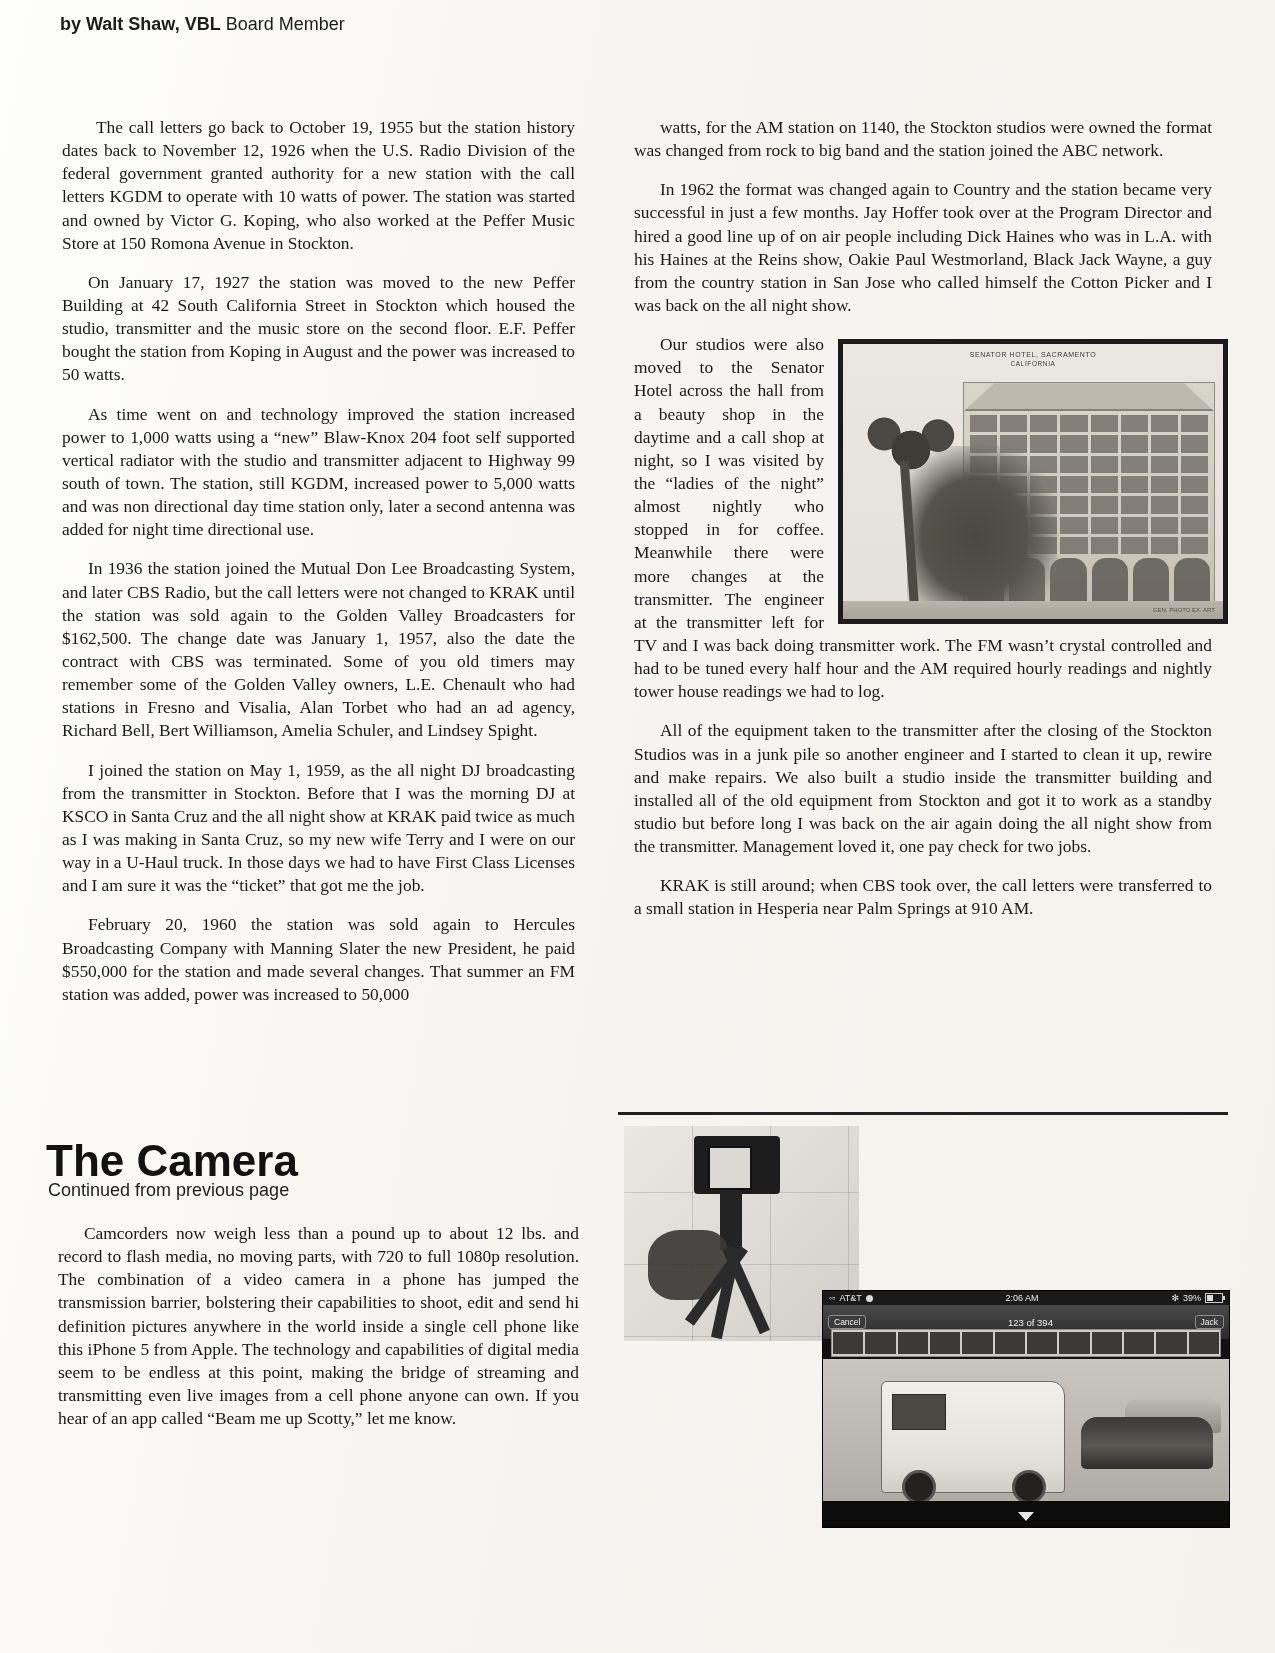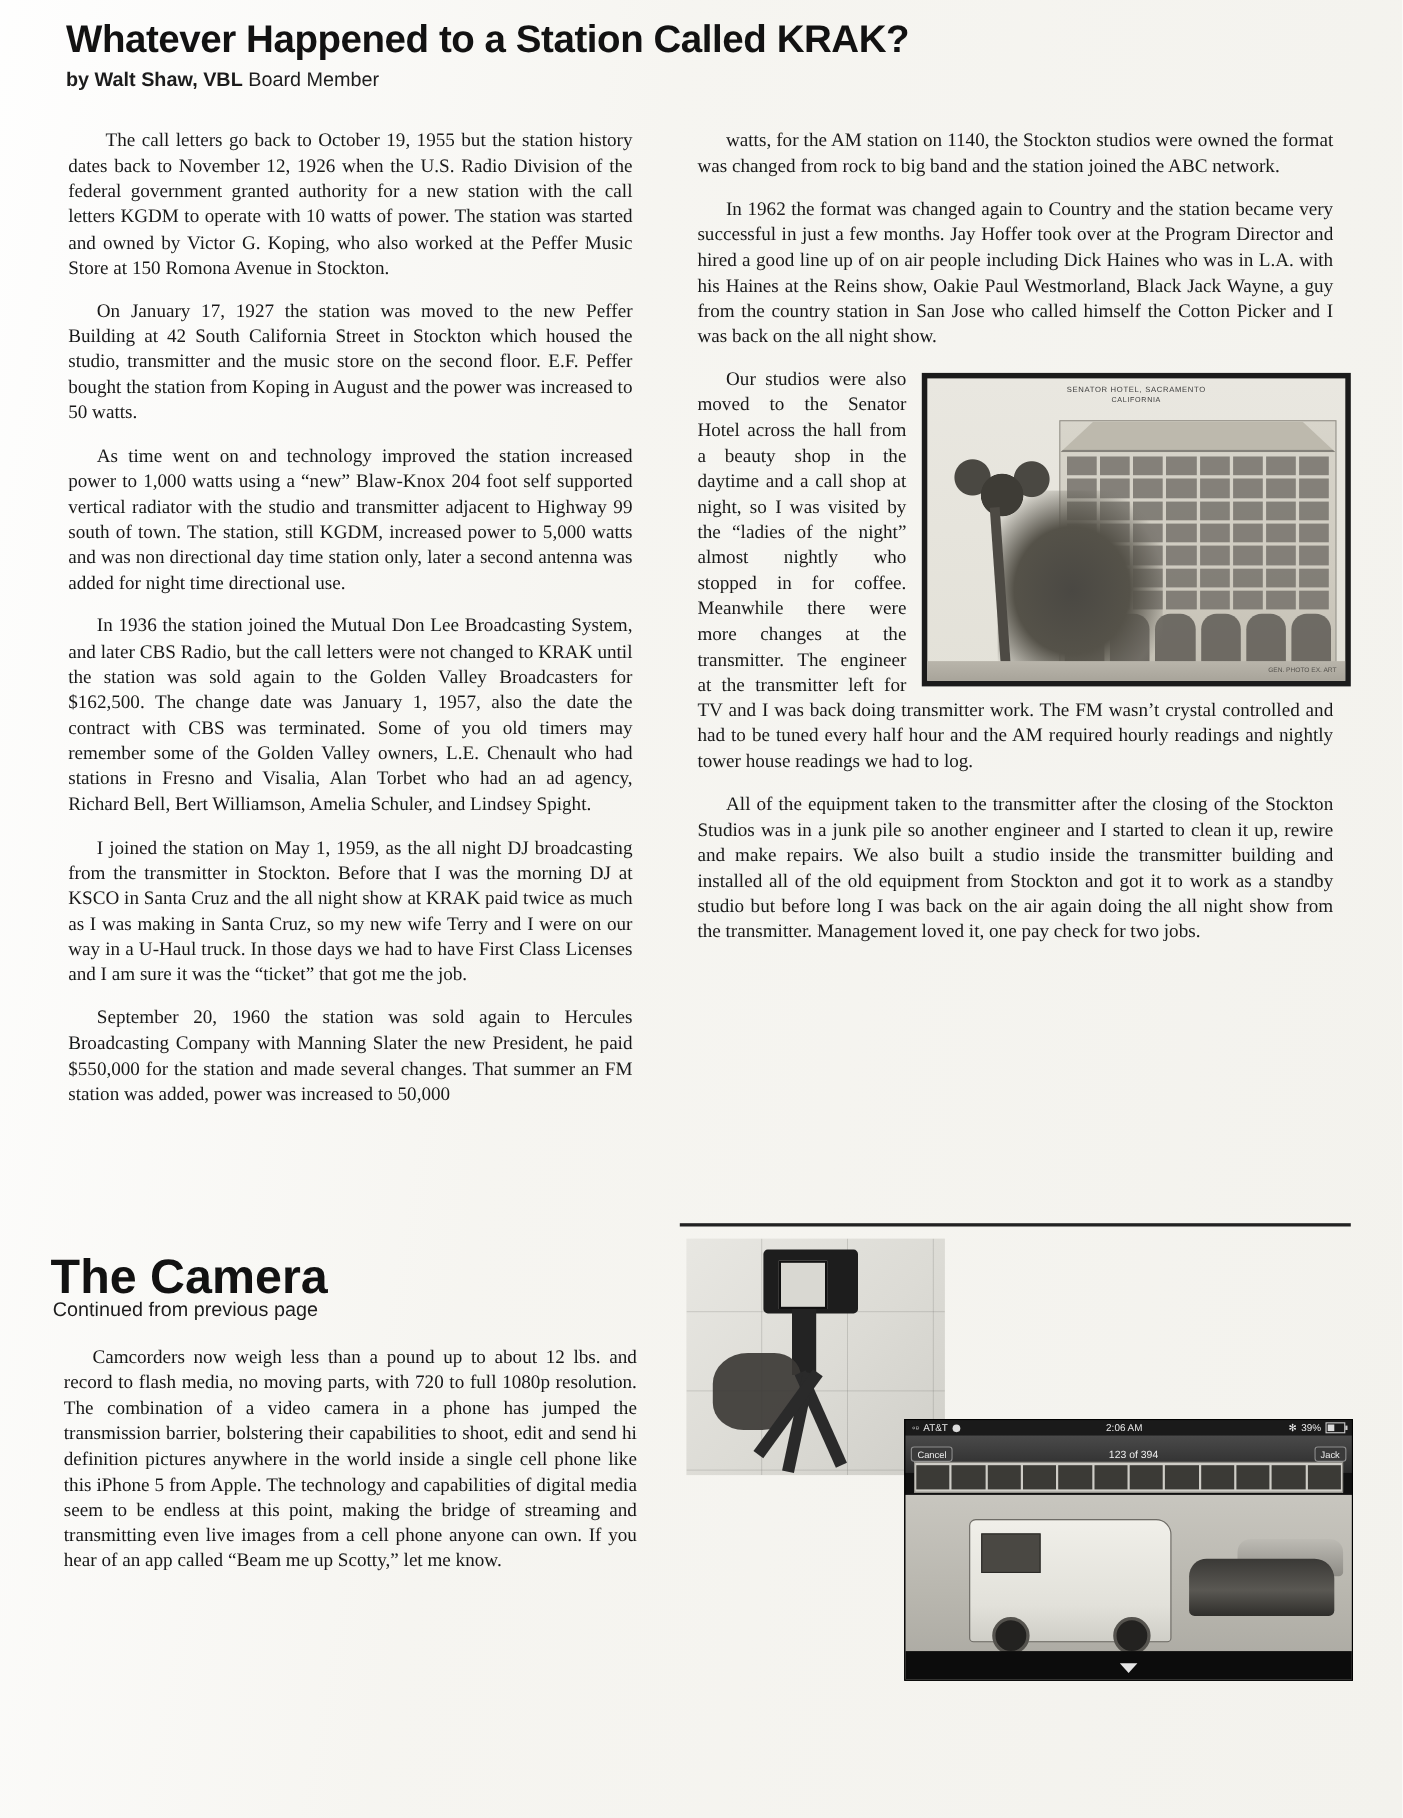--- a/index.html
+++ b/index.html
@@ -403,34 +403,33 @@
   .batt i { position:absolute; left:1px; top:1px; bottom:1px; width: 36%; background:#ddd; display:block;}
 </style>
 </head>
 <body>
 
 <div class="page">
   <div class="paper-tint"></div>
 
   <div class="content">
 
-    <h1 class="headline">Whatever Happened to a Station Called KRAK?</h1>
     <div class="byline">
       <b>by Walt Shaw, VBL</b><span> Board Member</span>
     </div>
 
     <div class="cols">
 
       <div class="col left">
         <p class="first">The call letters go back to October 19, 1955 but the station history dates back to November 12, 1926 when the U.S. Radio Division of the federal government granted authority for a new station with the call letters KGDM to operate with 10 watts of power. The station was started and owned by Victor G. Koping, who also worked at the Peffer Music Store at 150 Romona Avenue in Stockton.</p>
         <p>On January 17, 1927 the station was moved to the new Peffer Building at 42 South California Street in Stockton which housed the studio, transmitter and the music store on the second floor. E.F. Peffer bought the station from Koping in August and the power was increased to 50 watts.</p>
         <p>As time went on and technology improved the station increased power to 1,000 watts using a “new” Blaw-Knox 204 foot self supported vertical radiator with the studio and transmitter adjacent to Highway 99 south of town. The station, still KGDM, increased power to 5,000 watts and was non directional day time station only, later a second antenna was added for night time directional use.</p>
         <p>In 1936 the station joined the Mutual Don Lee Broadcasting System, and later CBS Radio, but the call letters were not changed to KRAK until the station was sold again to the Golden Valley Broadcasters for $162,500. The change date was January 1, 1957, also the date the contract with CBS was terminated. Some of you old timers may remember some of the Golden Valley owners, L.E. Chenault who had stations in Fresno and Visalia, Alan Torbet who had an ad agency, Richard Bell, Bert Williamson, Amelia Schuler, and Lindsey Spight.</p>
         <p>I joined the station on May 1, 1959, as the all night DJ broadcasting from the transmitter in Stockton. Before that I was the morning DJ at KSCO in Santa Cruz and the all night show at KRAK paid twice as much as I was making in Santa Cruz, so my new wife Terry and I were on our way in a U-Haul truck. In those days we had to have First Class Licenses and I am sure it was the “ticket” that got me the job.</p>
-        <p>September 20, 1960 the station was sold again to Hercules Broadcasting Company with Manning Slater the new President, he paid $550,000 for the station and made several changes. That summer an FM station was added, power was increased to 50,000</p>
+        <p>February 20, 1960 the station was sold again to Hercules Broadcasting Company with Manning Slater the new President, he paid $550,000 for the station and made several changes. That summer an FM station was added, power was increased to 50,000</p>
       </div>
 
       <div class="col right">
         <p>watts, for the AM station on 1140, the Stockton studios were owned the format was changed from rock to big band and the station joined the ABC network.</p>
         <p>In 1962 the format was changed again to Country and the station became very successful in just a few months. Jay Hoffer took over at the Program Director and hired a good line up of on air people including  Dick Haines who was in L.A. with his Haines at the Reins show, Oakie Paul Westmorland, Black Jack Wayne,  a guy from the country station in San Jose who called himself the Cotton Picker and I was back on the all night show.</p>
 
         <figure class="hotel-figure">
           <div class="hotel-inner">
             <div class="hotel-caption">
               <span>SENATOR HOTEL, SACRAMENTO</span>
@@ -509,20 +508,21 @@
               <div class="frond"></div>
               <div class="trunk"></div>
             </div>
             <div class="ground"></div>
             <div class="hotel-credit">GEN. PHOTO EX. ART</div>
           </div>
         </figure>
 
         <p>Our studios were also moved to the Senator Hotel across the hall from a beauty shop in the daytime and a call shop at night, so I was visited by the “ladies of the night” almost nightly who stopped in for coffee. Meanwhile there were more changes at the transmitter. The engineer at the transmitter left for TV and I was back doing transmitter work. The FM wasn’t crystal controlled and had to be tuned every half hour and the AM required hourly readings and nightly tower house readings we had to log.</p>
         <p>All of the equipment taken to the transmitter after the closing of the Stockton Studios was in a junk pile so another engineer and I started to clean it up, rewire and make repairs. We also built a studio inside the transmitter building and installed all of the old equipment from Stockton and got it to work as a standby studio but before long I was back on the air again doing the all night show from the transmitter. Management loved it, one pay check for two jobs.</p>
+        <p>KRAK is still around; when CBS took over, the call letters were transferred to a small station in Hesperia near Palm Springs at 910 AM.</p>
       </div>
 
     </div>
 
     <div class="rule"></div>
 
     <h2 class="subhead">The Camera</h2>
     <div class="contd">Continued from previous page</div>
 
     <div class="camera-body">

